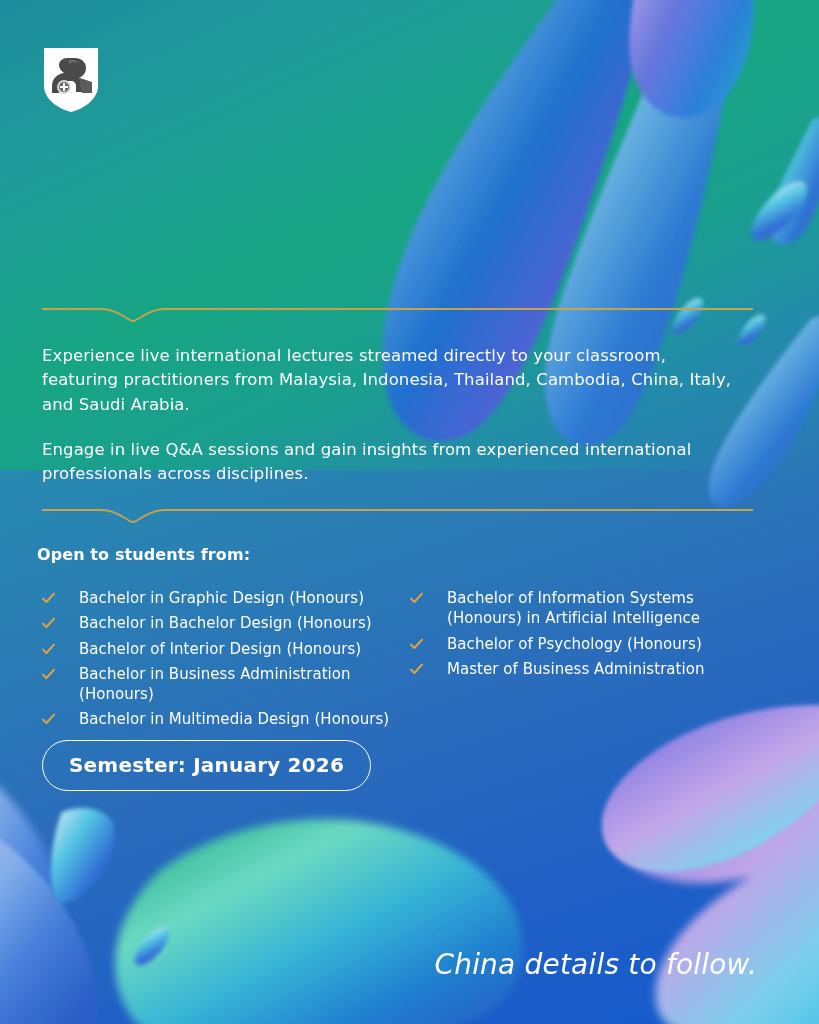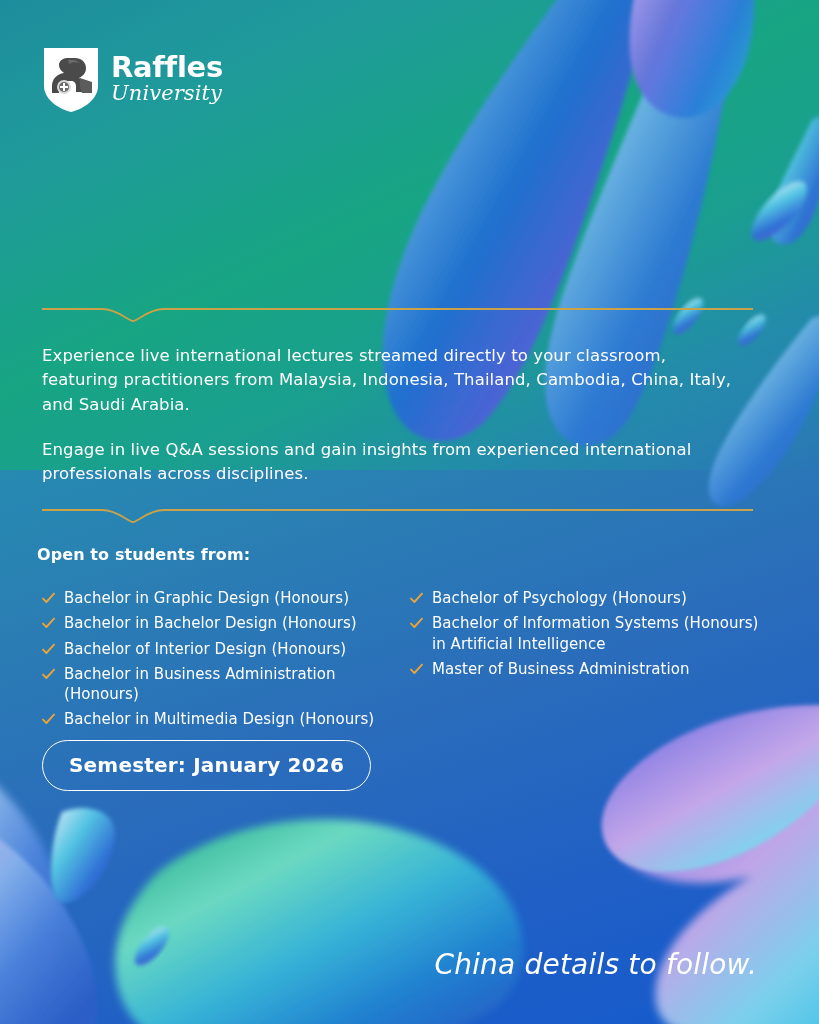--- a/index.html
+++ b/index.html
@@ -136,21 +136,21 @@
     left: 42px; top: 588px;
     width: 720px;
     display: flex;
     gap: 0;
   }
   .col-left  { width: 368px; }
   .col-right { width: 352px; }
   .course-item {
     display: flex;
     align-items: flex-start;
-    gap: 9px;
+    gap: 24px;
     margin-bottom: 5px;
   }
   .check {
     flex: 0 0 13px;
     width: 13px; height: 13px;
     margin-top: 4px;
   }
   .check svg { display: block; width: 13px; height: 13px; }
   .course-label {
     color: #ffffff;
@@ -302,24 +302,20 @@
                    C34,37 32,35 29,35 L24,35 C20,35 17,38 17,42
                    L17,47 L10,47 L10,40 C10,33 15,28 22,27
                    C19,25 17,22 17,19 C17,15 21,12 25,12 Z"></path>
           <path d="M38,32 L50,36 L50,47 L40,47 L38,40 Z" fill="#5c5c5c"></path>
           <circle cx="22" cy="41" r="7" fill="#d8d8d8"></circle>
           <circle cx="22" cy="41" r="5" fill="#6a6a6a"></circle>
           <path d="M21,37 L23,37 L23,40 L26,40 L26,42 L23,42 L23,45 L21,45 L21,42 L18,42 L18,40 L21,40 Z" fill="#ffffff"></path>
           <path d="M26,14 C30,13 35,14 38,17 C34,16 30,16 27,18 Z" fill="#6a6a6a"></path>
         </g>
       </svg>
-      <div class="logo-words">
-        <span class="logo-raffles">Raffles</span>
-        <span class="logo-university">University</span>
-      </div>
     </div>
 
 
     <div class="divider divider-1">
       <svg viewBox="0 0 711 22" preserveAspectRatio="none">
         <path d="M0,7 L60,7 C76,7 86,19 91,19 C96,19 106,7 122,7 L711,7" fill="none" stroke="#c9a24a" stroke-width="1.8"></path>
       </svg>
     </div>
 
     <p class="para para-2">Engage in live Q&amp;A sessions and gain insights from experienced international professionals across disciplines.</p>
@@ -377,29 +373,29 @@
         </div>
       </div>
 
       <div class="col-right">
         <div class="course-item">
           <span class="check">
             <svg viewBox="0 0 13 13">
                 <path d="M1,6.6 L4.4,10 L12,1.6" fill="none" stroke="#e8a33a" stroke-width="1.9" stroke-linecap="round" stroke-linejoin="round"></path>
               </svg>
           </span>
+          <span class="course-label">Bachelor of Information Systems (Honours) in Artificial Intelligence</span>
+        </div>
+        <div class="course-item">
+          <span class="check">
+            <svg viewBox="0 0 13 13">
+                <path d="M1,6.6 L4.4,10 L12,1.6" fill="none" stroke="#e8a33a" stroke-width="1.9" stroke-linecap="round" stroke-linejoin="round"></path>
+              </svg>
+          </span>
           <span class="course-label">Bachelor of Psychology (Honours)</span>
-        </div>
-        <div class="course-item">
-          <span class="check">
-            <svg viewBox="0 0 13 13">
-                <path d="M1,6.6 L4.4,10 L12,1.6" fill="none" stroke="#e8a33a" stroke-width="1.9" stroke-linecap="round" stroke-linejoin="round"></path>
-              </svg>
-          </span>
-          <span class="course-label">Bachelor of Information Systems (Honours) in Artificial Intelligence</span>
         </div>
         <div class="course-item">
           <span class="check">
             <svg viewBox="0 0 13 13">
                 <path d="M1,6.6 L4.4,10 L12,1.6" fill="none" stroke="#e8a33a" stroke-width="1.9" stroke-linecap="round" stroke-linejoin="round"></path>
               </svg>
           </span>
           <span class="course-label">Master of Business Administration</span>
         </div>
       </div>

